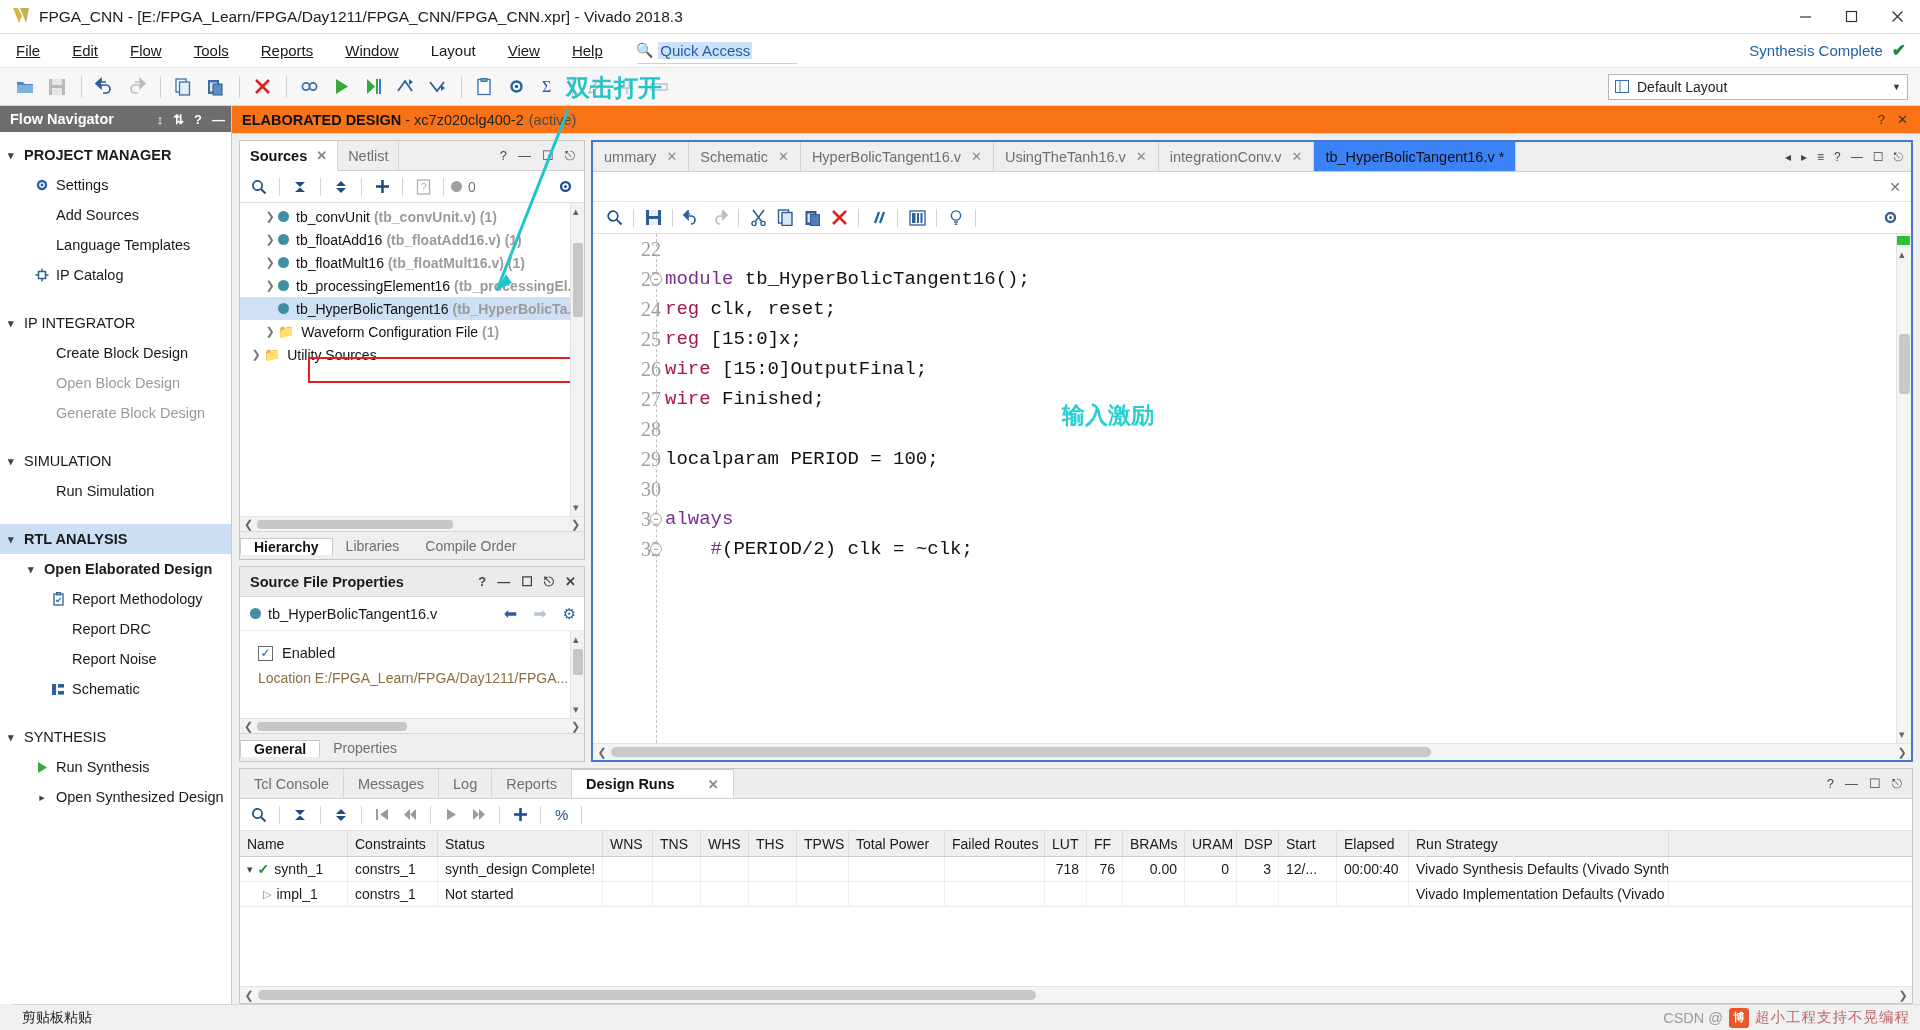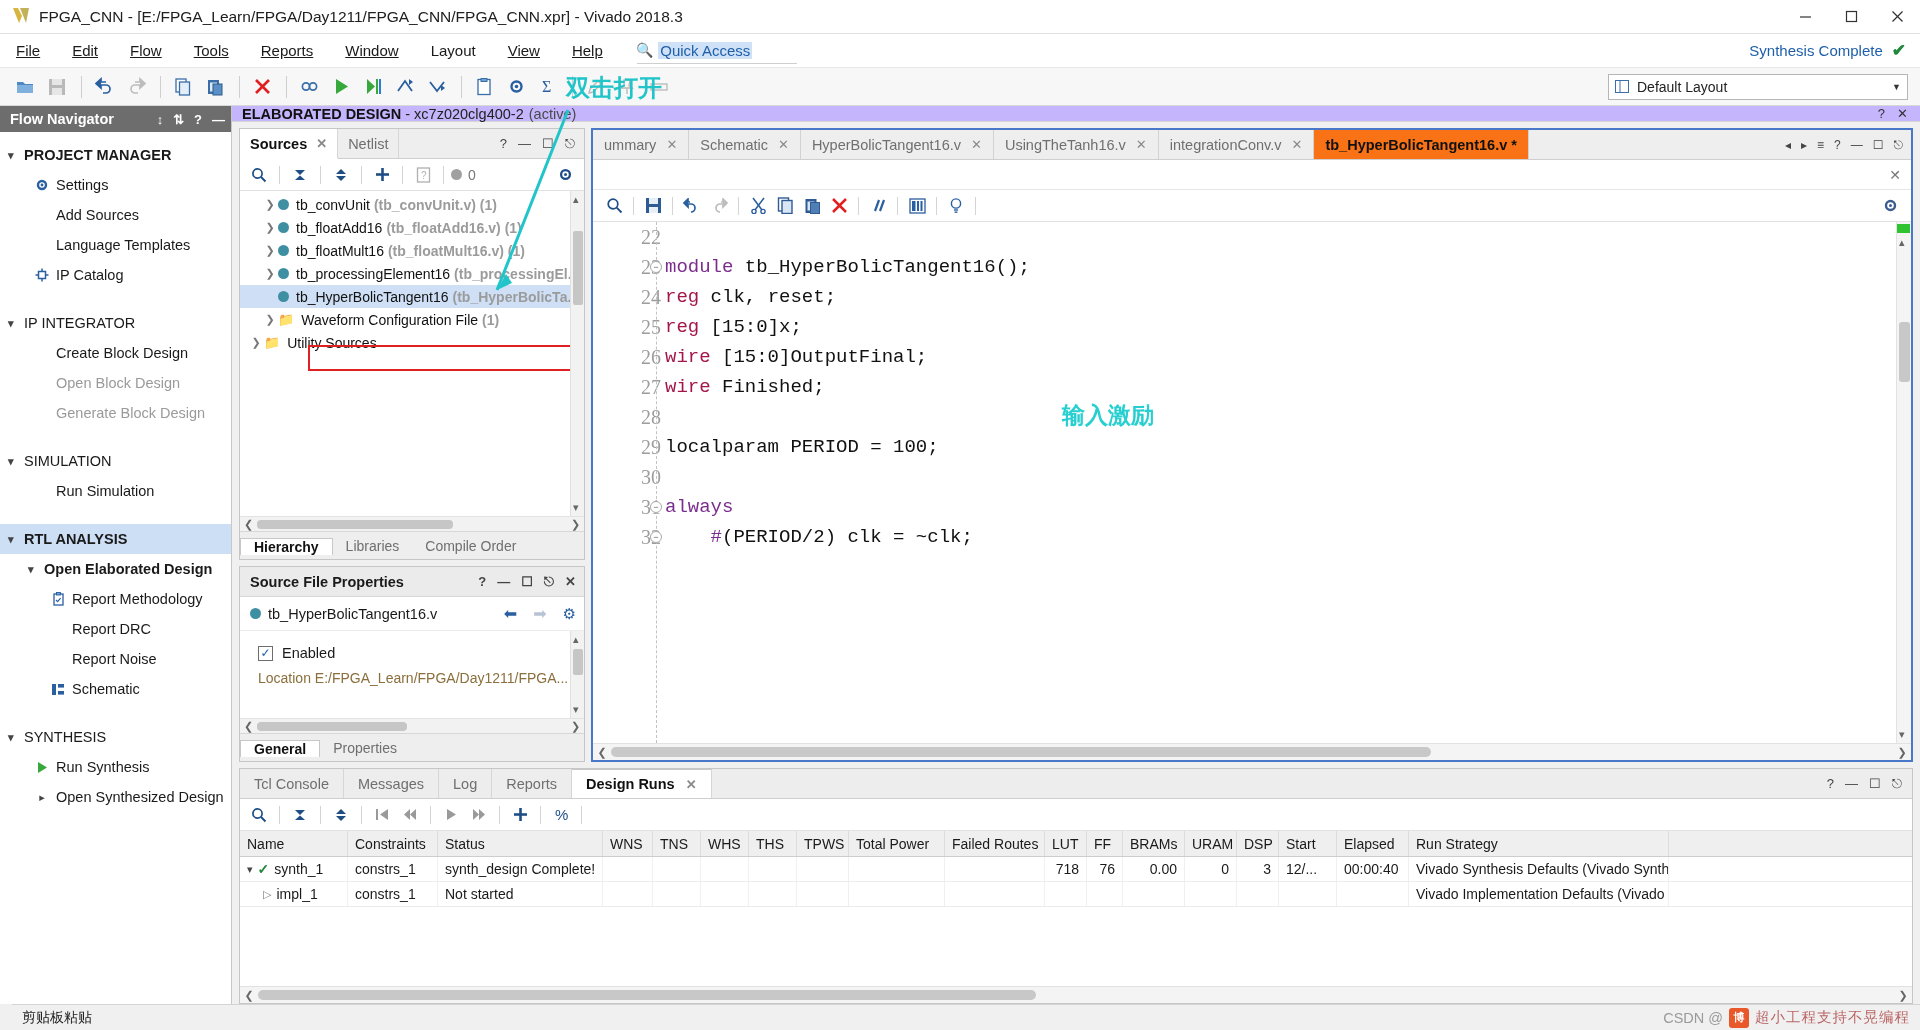--- a/index.html
+++ b/index.html
@@ -52,21 +52,21 @@
   .fn-group.hl { background:#cddff5; }
   .fn-chev { width:16px; font-size:11px; color:#444; display:inline-block; }
   .fn-row { height:30px; display:flex; align-items:center; padding-left:32px; font-size:14.5px; }
   .fn-row.deep { padding-left:48px; }
   .fn-row.dim { color:#9a9a9a; }
   .fn-ico { width:20px; display:flex; align-items:center; justify-content:center; margin-right:4px; color:#28558c; }
   .fn-spacer { height:18px; }
 
   
   .center { flex:1; display:flex; flex-direction:column; min-width:0; background:#f0f0f0;}
-  .ed-bar { height:16px; background:#c4b5fd; display:flex; align-items:center; padding-left:10px; flex:none; border-bottom:1px solid #d6d6d6; position:relative;}
+  .ed-bar { height:28px; background:#f97316; display:flex; align-items:center; padding-left:10px; flex:none; border-bottom:1px solid #d6d6d6; position:relative;}
   .ed-bar .t1 { font-weight:bold; font-size:14.5px; color:#111; }
   .ed-bar .t2 { font-size:14.5px; color:#222; margin-left:4px;}
   .ed-bar .t3 { font-size:14.5px; color:#4a4a4a; margin-left:5px;}
   .ed-bar .rbtns { margin-left:auto; display:flex; gap:12px; padding-right:12px; color:#333; font-size:13px;}
 
   .midrow { flex:1; display:flex; min-height:0; padding:6px 7px 0 7px; gap:6px;}
 
   
   .leftdock { width:346px; display:flex; flex-direction:column; flex:none; gap:6px; min-height:0;}
   .panel { background:#fff; border:1px solid #c6c6c6; display:flex; flex-direction:column; min-height:0;}
@@ -108,21 +108,21 @@
   .props-file .nav { margin-left:auto; display:flex; gap:16px; align-items:center;}
   .props-body { flex:1; position:relative; overflow:hidden; }
   .chkrow { display:flex; align-items:center; gap:9px; padding:14px 0 0 18px; font-size:14.5px;}
   .chkbox { width:15px; height:15px; border:1px solid #6d6d6d; background:#fff; display:flex; align-items:center; justify-content:center; color:#1f5fa9; font-size:12px; line-height:1;}
   .locline { padding-left:18px; padding-top:9px; font-size:14px; color:#8b6f3c; white-space:nowrap; overflow:hidden;}
 
   
   .editor { flex:1; border:2px solid #4a78c8; background:#fff; display:flex; flex-direction:column; min-width:0; min-height:0;}
   .etabs { height:30px; background:#eeeeee; display:flex; align-items:stretch; border-bottom:1px solid #cfcfcf; flex:none; overflow:hidden;}
   .etab { display:flex; align-items:center; padding:0 11px; font-size:14.5px; color:#6f6f6f; border-right:1px solid #d2d2d2; white-space:nowrap;}
-  .etab.active { background:#f97316; color:#111; font-weight:bold; }
+  .etab.active { background:#3b82f6; color:#111; font-weight:normal; }
   .etab .x { margin-left:10px; color:#8a8a8a; font-size:13px;}
   .etabs-right { margin-left:auto; display:flex; align-items:center; gap:10px; padding:0 8px; color:#444; font-size:12px; flex:none;}
   .epath { height:30px; display:flex; align-items:center; padding:0 10px; font-size:14.5px; color:#111; border-bottom:1px solid #e6e6e6; flex:none;}
   .epath .x { margin-left:auto; color:#777; font-size:14px;}
   .etools { height:32px; display:flex; align-items:center; padding:0 8px; gap:1px; border-bottom:1px solid #e2e2e2; flex:none;}
   .etools .gear { margin-left:auto; color:#3c5d8f; }
   .code { flex:1; display:flex; min-height:0; position:relative; overflow:hidden; background:#fff;}
   .gutter { width:52px; flex:none; text-align:right; padding-right:6px; color:#9d9d9d;
             font-family:"Liberation Serif", serif; font-size:20px;padding-left:48px; }
   .foldcol { width:18px; flex:none; position:relative; }
@@ -140,21 +140,21 @@
   .vscroll .mark { position:absolute; right:1px; width:13px; height:9px; background:#2fc42f;}
   .ehscroll { height:17px; background:#f4f4f4; border-top:1px solid #e2e2e2; display:flex; align-items:center; flex:none; padding:0 2px;}
   .ehscroll .arrow { width:14px; text-align:center; font-size:11px; color:#666;}
   .ehscroll .track { flex:1; height:10px; position:relative;}
   .ehscroll .thumb { position:absolute; height:10px; background:#c8c8c8; border-radius:5px;}
 
   
   .bottomdock { height:236px; flex:none; margin:6px 7px 0 7px; background:#fff; border:1px solid #c6c6c6; display:flex; flex-direction:column;}
   .bd-tabs { height:30px; background:#ededed; display:flex; align-items:stretch; border-bottom:1px solid #cfcfcf; flex:none;}
   .bd-tab { display:flex; align-items:center; padding:0 14px; font-size:14.5px; color:#6f6f6f; border-right:1px solid #d6d6d6;}
-  .bd-tab.active { background:#fff; color:#111; font-weight:bold; border-top:1px solid #c8c8c8; }
+  .bd-tab.active { background:#fff; color:#111; font-weight:bold; border-top:1px solid #c8c8c8;gap:22px; }
   .bd-tab .x { margin-left:11px; color:#8a8a8a; font-size:13px;}
   .bd-right { margin-left:auto; display:flex; align-items:center; gap:11px; padding:0 10px; color:#444; font-size:13px;}
   .bd-tools { height:32px; display:flex; align-items:center; padding:0 6px; gap:2px; border-bottom:1px solid #e2e2e2; flex:none;}
   .tbl { flex:1; overflow:hidden; display:flex; flex-direction:column;}
   .thead { height:26px; background:#efefef; display:flex; border-bottom:1px solid #cdcdcd; flex:none; font-size:14px;}
   .th { display:flex; align-items:center; padding:0 7px; border-right:1px solid #dcdcdc; white-space:nowrap; overflow:hidden;}
   .tr { height:25px; display:flex; font-size:14px; border-bottom:1px solid #ececec;}
   .td { display:flex; align-items:center; padding:0 7px; border-right:1px solid #f0f0f0; white-space:nowrap; overflow:hidden;}
   .td.num { justify-content:flex-end; }
   .bhscroll { height:17px; background:#f4f4f4; border-top:1px solid #e2e2e2; display:flex; align-items:center; flex:none; padding:0 2px;}

